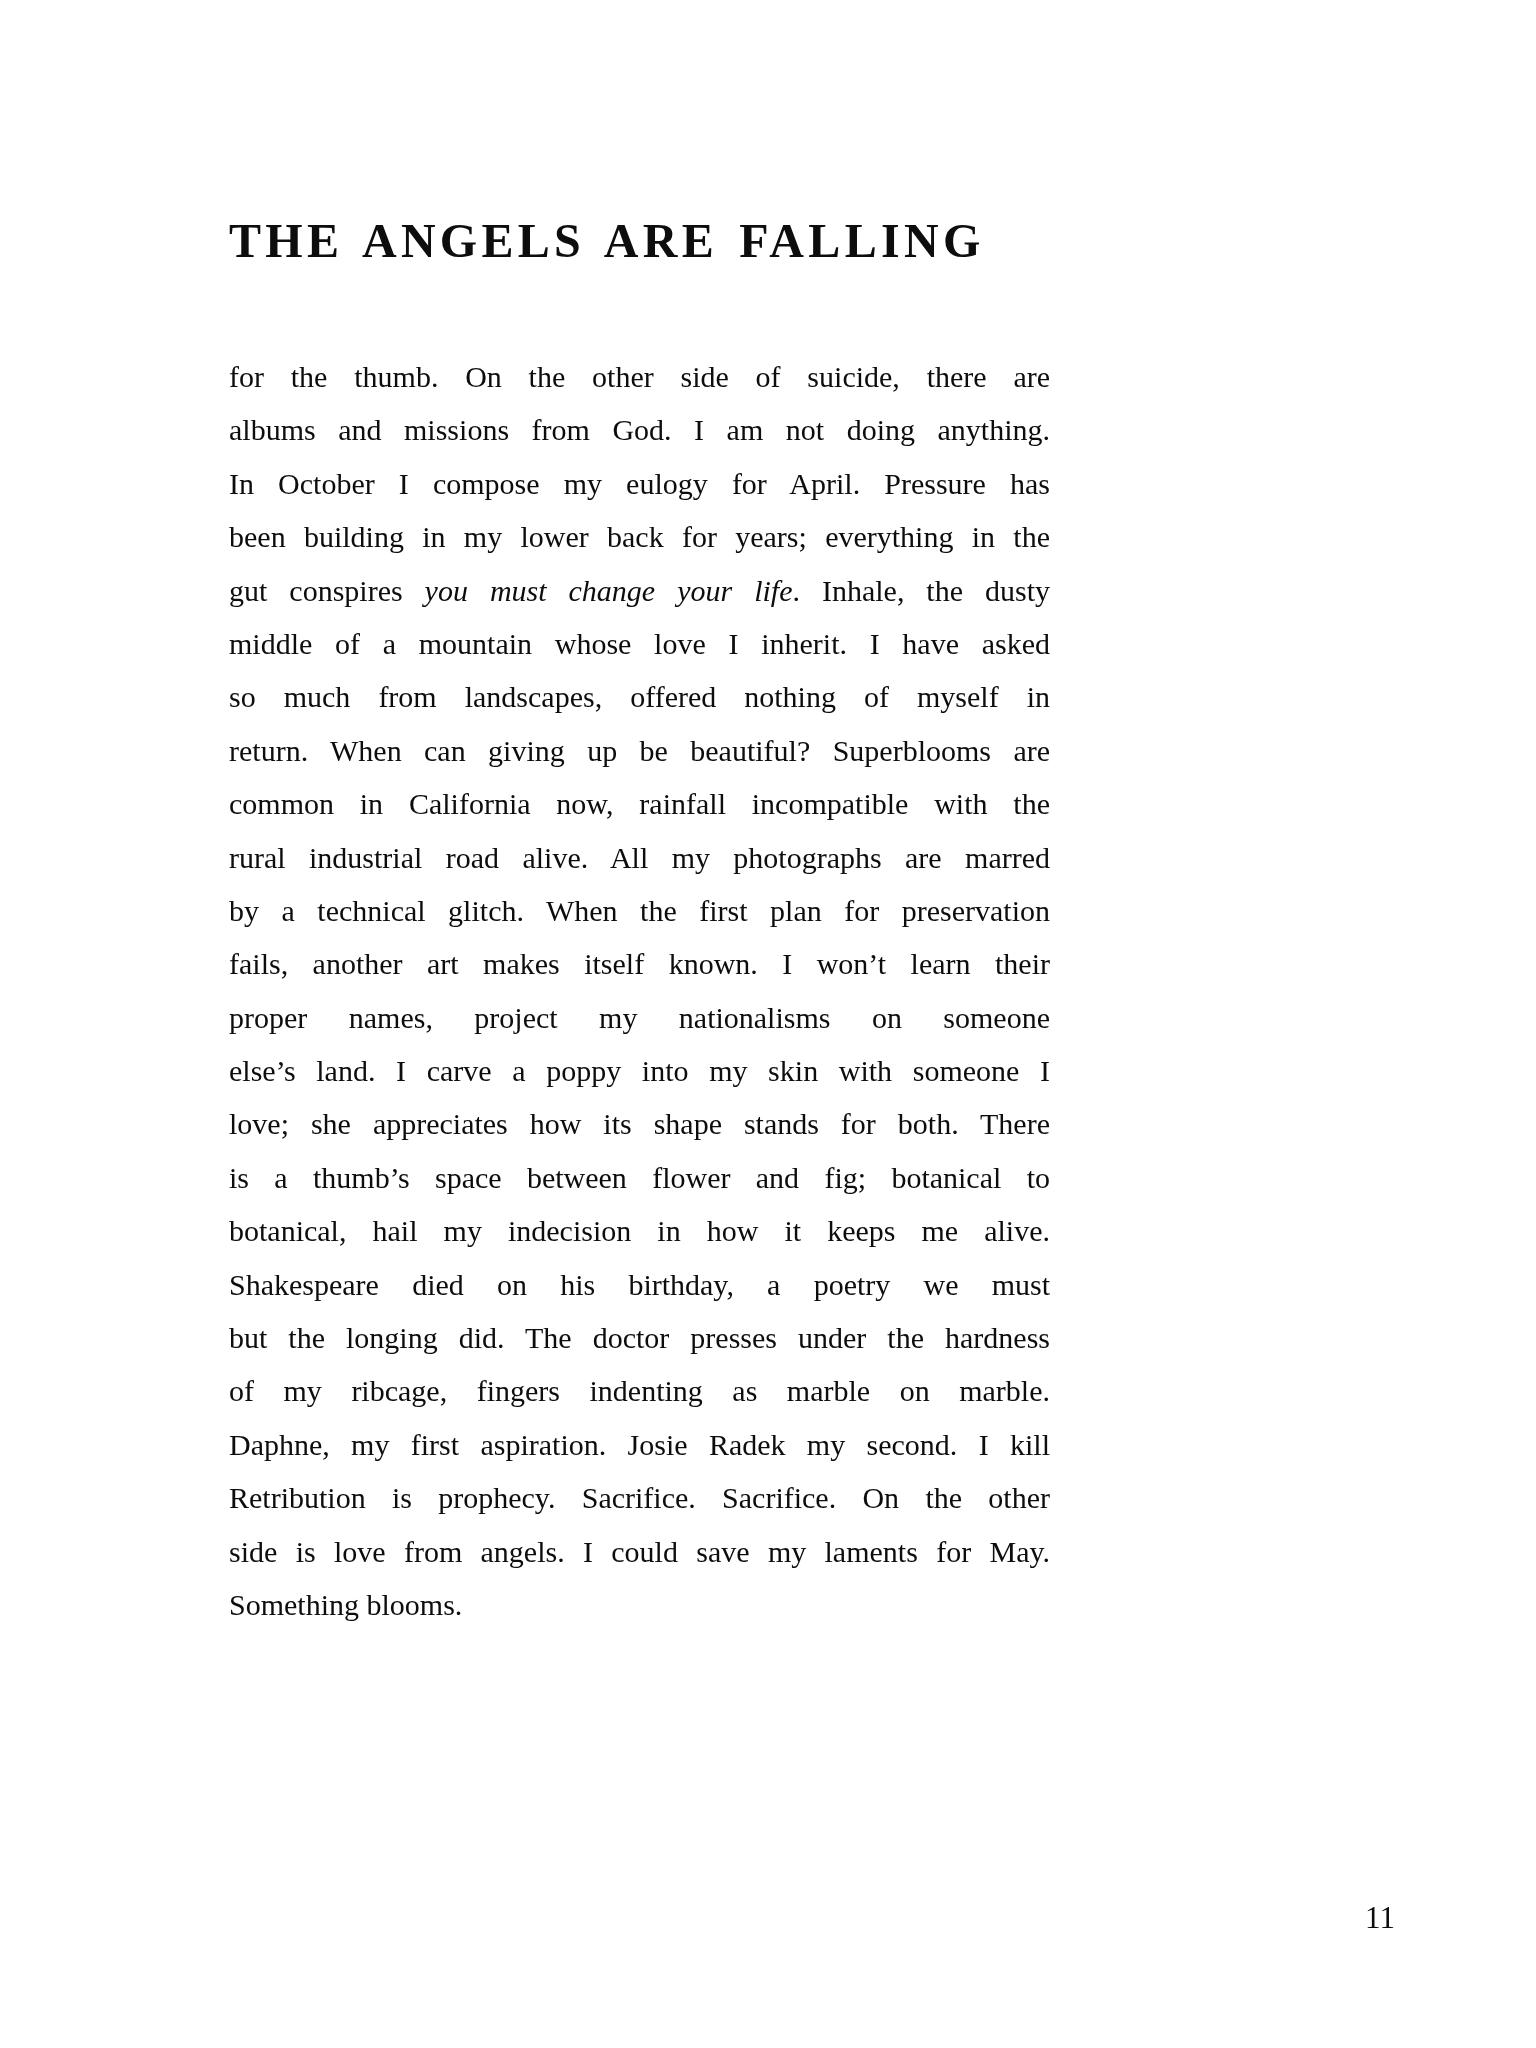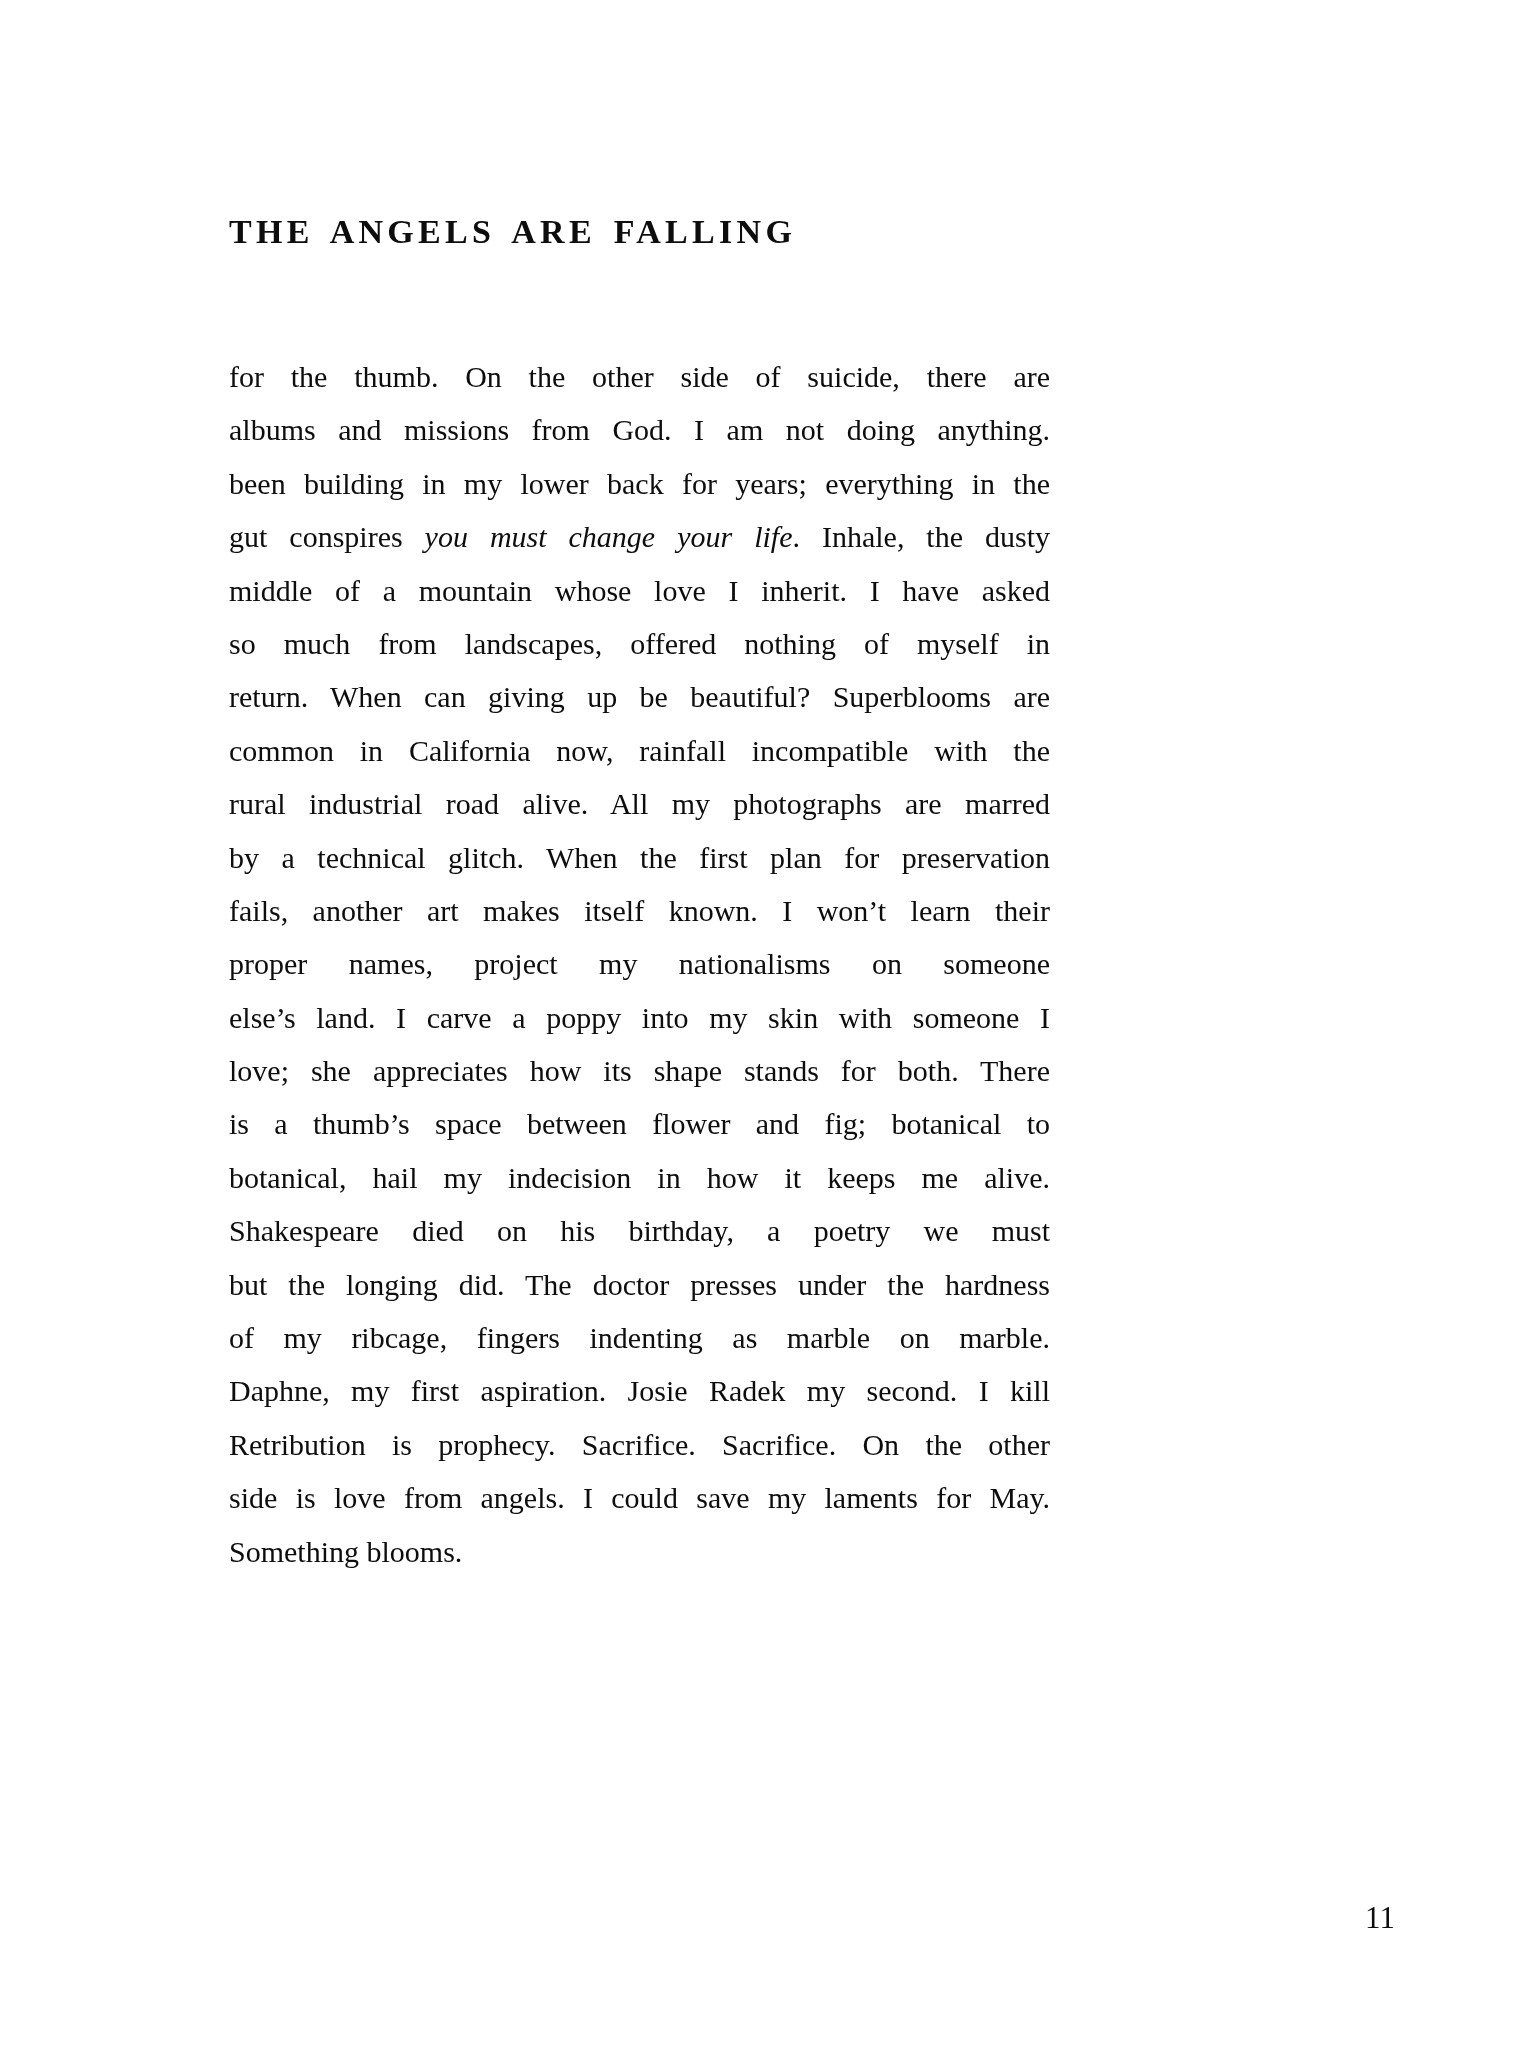--- a/index.html
+++ b/index.html
@@ -17,21 +17,21 @@
   }
   .page {
     position: absolute;
     inset: 0;
   }
   .poem-title {
     position: absolute;
     left: 229px;
     top: 213px;
     margin: 0;
-    font-size: 34px;
+    font-size: 48px;
     font-weight: bold;
     letter-spacing: 4.3px;
     word-spacing: 5px;
     white-space: nowrap;
     font-variant-ligatures: none;
   }
   .poem {
     position: absolute;
     left: 229px;
     top: 350px;
@@ -62,20 +62,21 @@
 </style>
 </head>
 <body style="--paper: #ffffff; --ink: #0d0d0d;">
 
 <div class="page">
   <h1 class="poem-title">THE ANGELS ARE FALLING</h1>
 
   <div class="poem" id="poem">
       <div class="line"><span>for the thumb. On the other side of suicide, there are</span></div>
       <div class="line"><span>albums and missions from God. I am not doing anything.</span></div>
+      <div class="line"><span>In October I compose my eulogy for April. Pressure has</span></div>
       <div class="line"><span>been building in my lower back for years; everything in the</span></div>
       <div class="line"><span>gut conspires </span><em>you must change your life</em><span>. Inhale, the dusty</span></div>
       <div class="line"><span>middle of a mountain whose love I inherit. I have asked</span></div>
       <div class="line"><span>so much from landscapes, offered nothing of myself in</span></div>
       <div class="line"><span>return. When can giving up be beautiful? Superblooms are</span></div>
       <div class="line"><span>common in California now, rainfall incompatible with the</span></div>
       <div class="line"><span>rural industrial road alive. All my photographs are marred</span></div>
       <div class="line"><span>by a technical glitch. When the first plan for preservation</span></div>
       <div class="line"><span>fails, another art makes itself known. I won’t learn their</span></div>
       <div class="line"><span>proper names, project my nationalisms on someone</span></div>

